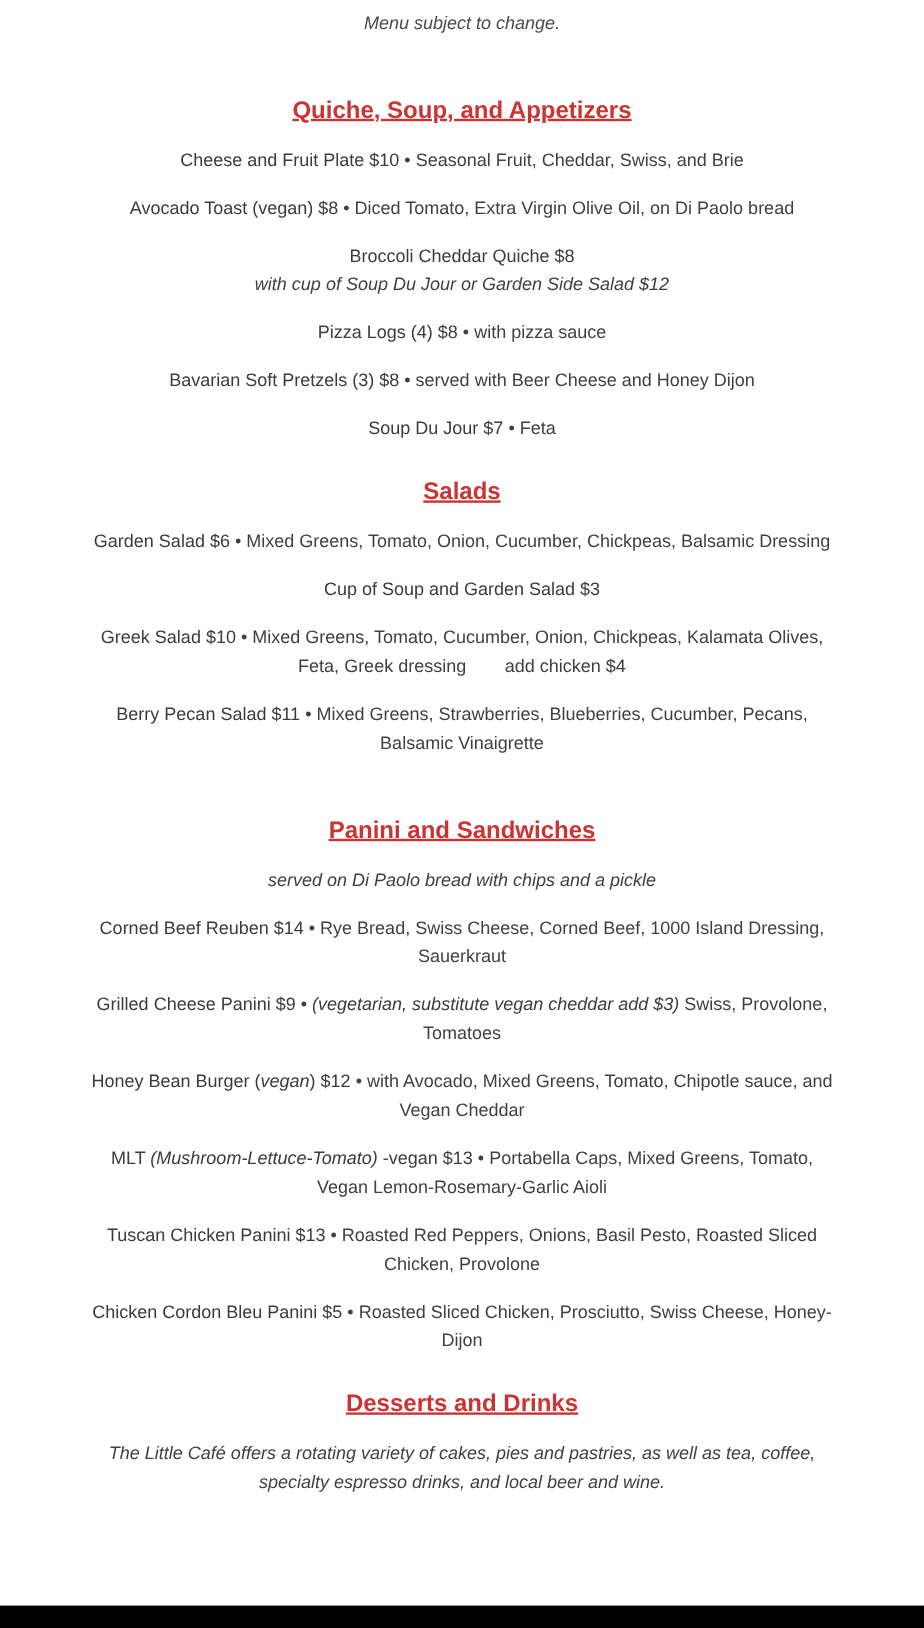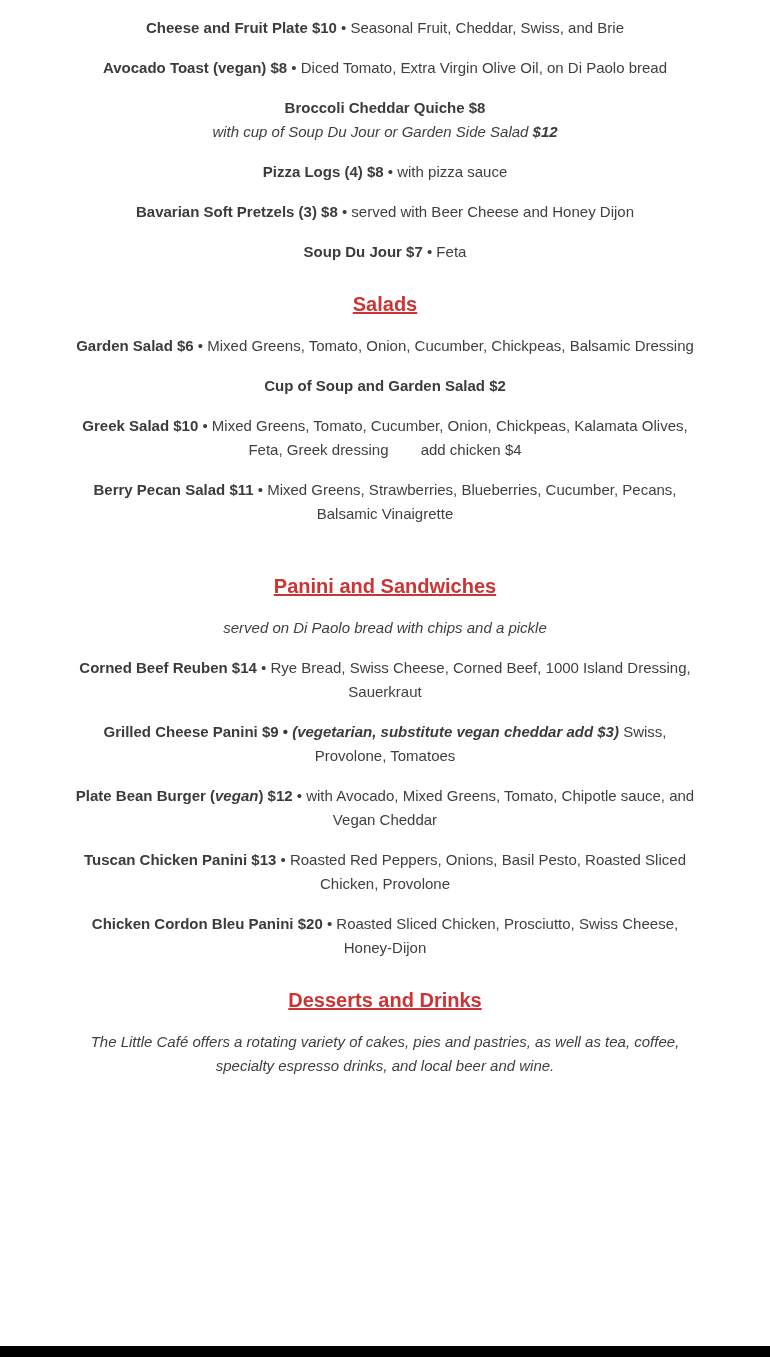--- a/index.html
+++ b/index.html
@@ -35,41 +35,43 @@
     line-height: 28px;
     font-weight: bold;
     color: var(--accent);
     text-decoration: underline;
     margin: 26px 0 12px 0;
     cursor: pointer;
   }
   .sec-title.first { margin-top: 46px; }
   .sec-title.gap-lg { margin-top: 46px; }
   .item { margin: 16px 0; }
-  .item strong { font-weight: bold; color: #3b3b3b; }
+  .item strong { font-weight: normal; color: #3b3b3b; }
   .intro { font-style: italic; }
   .addon { margin-left: 28px; }
   .note-line { font-style: italic; margin-top: 41px; }
   .footer-bar {
     position: absolute;
     left: 0;
     bottom: 0;
     width: 100%;
     height: 27px;
     background: var(--footer-color);
   }
 </style>
 </head>
 <body>
 
 <div class="page">
   <main class="content">
 
+    <p class="notice">Menu subject to change.</p>
 
     <section>
+      <h2 class="sec-title first">Quiche, Soup, and Appetizers</h2>
 
       <p class="item">
         <strong>Cheese and Fruit Plate $10</strong>
         <span>• Seasonal Fruit, Cheddar, Swiss, and Brie</span>
       </p>
 
       <p class="item">
         <strong>Avocado Toast (vegan) $8</strong>
         <span>• Diced Tomato, Extra Virgin Olive Oil, on Di Paolo bread</span>
       </p>
@@ -98,21 +100,21 @@
 
     <section>
       <h2 class="sec-title">Salads</h2>
 
       <p class="item">
         <strong>Garden Salad $6</strong>
         <span>• Mixed Greens, Tomato, Onion, Cucumber, Chickpeas, Balsamic Dressing</span>
       </p>
 
       <p class="item">
-        <strong>Cup of Soup and Garden Salad $2</strong>
+        <strong>Cup of Soup and Garden Salad $3</strong>
       </p>
 
       <p class="item">
         <strong>Greek Salad $10</strong>
         <span>• Mixed Greens, Tomato, Cucumber, Onion, Chickpeas, Kalamata Olives, Feta, Greek dressing</span>
         <span class="addon">add chicken $4</span>
       </p>
 
       <p class="item">
         <strong>Berry Pecan Salad $11</strong>
@@ -130,32 +132,36 @@
         <span>• Rye Bread, Swiss Cheese, Corned Beef, 1000 Island Dressing, Sauerkraut</span>
       </p>
 
       <p class="item">
         <strong>Grilled Cheese Panini $9 •</strong>
         <strong><em>(vegetarian, substitute vegan cheddar add $3)</em></strong>
         <span>Swiss, Provolone, Tomatoes</span>
       </p>
 
       <p class="item">
-        <strong><span>Plate Bean Burger (</span><em>vegan</em><span>) $12</span></strong>
+        <strong><span>Honey Bean Burger (</span><em>vegan</em><span>) $12</span></strong>
         <span>• with Avocado, Mixed Greens, Tomato, Chipotle sauce, and Vegan Cheddar</span>
       </p>
 
+      <p class="item">
+        <strong><span>MLT</span> <em>(Mushroom-Lettuce-Tomato)</em> <span>-vegan $13</span></strong>
+        <span>• Portabella Caps, Mixed Greens, Tomato, Vegan Lemon-Rosemary-Garlic Aioli</span>
+      </p>
 
       <p class="item">
         <strong>Tuscan Chicken Panini $13</strong>
         <span>• Roasted Red Peppers, Onions, Basil Pesto, Roasted Sliced Chicken, Provolone</span>
       </p>
 
       <p class="item">
-        <strong>Chicken Cordon Bleu Panini $20</strong>
+        <strong>Chicken Cordon Bleu Panini $5</strong>
         <span>• Roasted Sliced Chicken, Prosciutto, Swiss Cheese, Honey-Dijon</span>
       </p>
     </section>
 
     <section>
       <h2 class="sec-title">Desserts and Drinks</h2>
       <p class="item intro">The Little Café offers a rotating variety of cakes, pies and pastries, as well as tea, coffee, specialty espresso drinks, and local beer and wine.</p>
     </section>
 
   </main>

